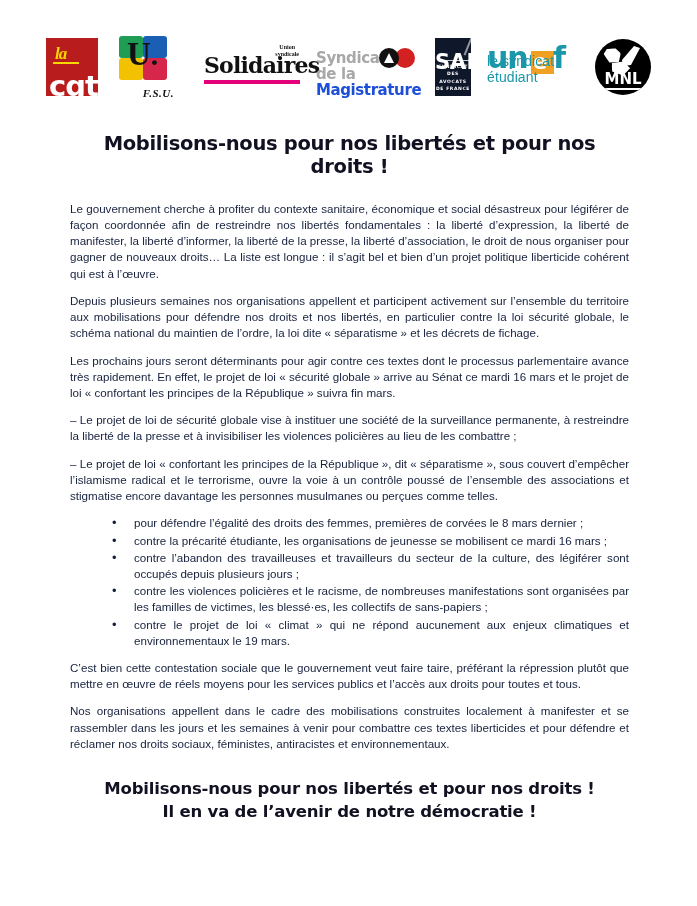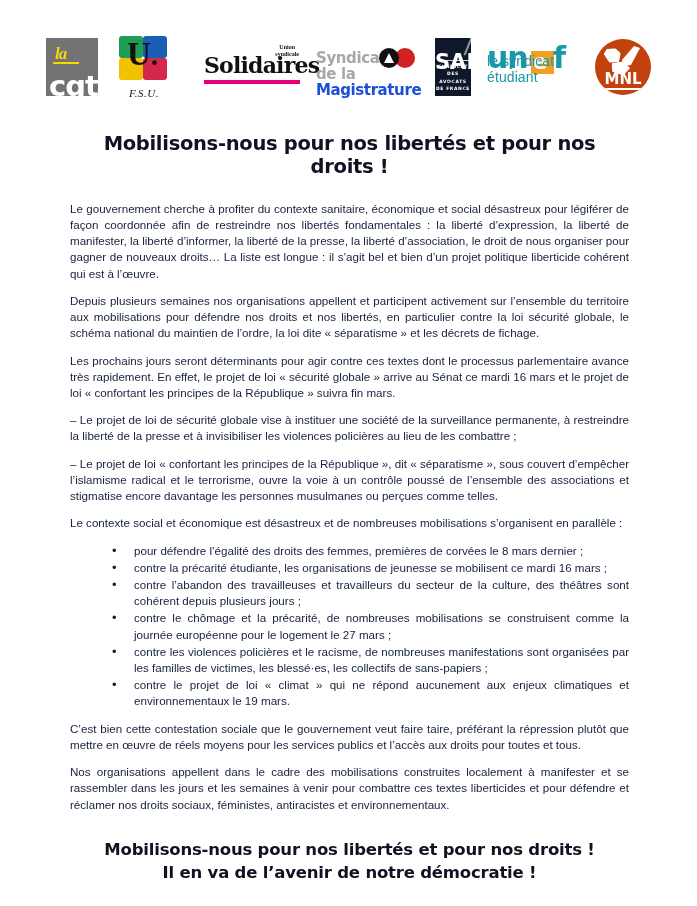--- a/index.html
+++ b/index.html
@@ -34,21 +34,21 @@
     flex-direction: column;
     align-items: center;
     justify-content: center;
     position: relative;
   }
 
   
   .logo-cgt {
     width: 52px;
     height: 58px;
-    background: #737373;
+    background: #b91c1c;
     position: relative;
     overflow: hidden;
     padding-left: 24px;
   }
   .cgt-la {
     position: absolute;
     top: 7px;
     left: 9px;
     font-family: "Liberation Serif", serif;
     font-style: italic;
@@ -109,24 +109,24 @@
     font-size: 33px;
     color: #111111;
     line-height: 1;
   }
   .fsu-u span { font-size: 30px; }
   .fsu-label {
     position: absolute;
     bottom: -1px;
     left: 0;
     width: 100%;
-    text-align: center;
+    text-align: right;
     font-family: "Liberation Serif", serif;
     font-style: italic;
-    font-weight: normal;
+    font-weight: bold;
     font-size: 11px;
     color: #111111;
     letter-spacing: 0.5px;
   }
 
   
   .logo-solidaires {
     width: 96px;
     height: 46px;
     position: relative;
@@ -306,21 +306,21 @@
     font-size: 14px;
     color: #1a97a8;
     letter-spacing: 0.1px;
   }
 
   
   .logo-mnl {
     width: 56px;
     height: 56px;
     border-radius: 50%;
-    background: #c2410c;
+    background: #000000;
     position: relative;
     overflow: hidden;
   }
   .mnl-shape1 {
     position: absolute;
     top: 9px; left: 9px;
     width: 17px; height: 15px;
     background: #ffffff;
     transform: rotate(-10deg);
     clip-path: polygon(0 30%, 25% 0, 75% 8%, 100% 45%, 80% 100%, 25% 92%);
@@ -499,27 +499,25 @@
 
 <div class="doc">
 
   <h1 class="headline">Mobilisons-nous pour nos libertés et pour nos droits !</h1>
 
   <p class="para">Le gouvernement cherche à profiter du contexte sanitaire, économique et social désastreux pour légiférer de façon coordonnée afin de restreindre nos libertés fondamentales : la liberté d’expression, la liberté de manifester, la liberté d’informer, la liberté de la presse, la liberté d’association, le droit de nous organiser pour gagner de nouveaux droits… La liste est longue : il s’agit bel et bien d’un projet politique liberticide cohérent qui est à l’œuvre.</p>
   <p class="para">Depuis plusieurs semaines nos organisations appellent et participent activement sur l’ensemble du territoire aux mobilisations pour défendre nos droits et nos libertés, en particulier contre la loi sécurité globale, le schéma national du maintien de l’ordre, la loi dite « séparatisme » et les décrets de fichage.</p>
   <p class="para">Les prochains jours seront déterminants pour agir contre ces textes dont le processus parlementaire avance très rapidement. En effet, le projet de loi « sécurité globale » arrive au Sénat ce mardi 16 mars et le projet de loi « confortant les principes de la République » suivra fin mars.</p>
   <p class="para">– Le projet de loi de sécurité globale vise à instituer une société de la surveillance permanente, à restreindre la liberté de la presse et à invisibiliser les violences policières au lieu de les combattre ;</p>
   <p class="para">– Le projet de loi « confortant les principes de la République », dit « séparatisme », sous couvert d’empêcher l’islamisme radical et le terrorisme, ouvre la voie à un contrôle poussé de l’ensemble des associations et stigmatise encore davantage les personnes musulmanes ou perçues comme telles.</p>
-  <p class="para">Le contexte social et économique est désastreux et de nombreuses mobilisations s’organisent en parallèle :</p>
 
   <ul class="bullets">
     <li>pour défendre l’égalité des droits des femmes, premières de corvées le 8 mars dernier ;</li>
     <li>contre la précarité étudiante, les organisations de jeunesse se mobilisent ce mardi 16 mars ;</li>
-    <li>contre l’abandon des travailleuses et travailleurs du secteur de la culture, des théâtres sont cohérent depuis plusieurs jours ;</li>
-    <li>contre le chômage et la précarité, de nombreuses mobilisations se construisent comme la journée européenne pour le logement le 27 mars ;</li>
+    <li>contre l’abandon des travailleuses et travailleurs du secteur de la culture, des légiférer sont occupés depuis plusieurs jours ;</li>
     <li>contre les violences policières et le racisme, de nombreuses manifestations sont organisées par les familles de victimes, les blessé·es, les collectifs de sans-papiers ;</li>
     <li>contre le projet de loi « climat » qui ne répond aucunement aux enjeux climatiques et environnementaux le 19 mars.</li>
   </ul>
 
   <p class="para">C’est bien cette contestation sociale que le gouvernement veut faire taire, préférant la répression plutôt que mettre en œuvre de réels moyens pour les services publics et l’accès aux droits pour toutes et tous.</p>
   <p class="para">Nos organisations appellent dans le cadre des mobilisations construites localement à manifester et se rassembler dans les jours et les semaines à venir pour combattre ces textes liberticides et pour défendre et réclamer nos droits sociaux, féministes, antiracistes et environnementaux.</p>
 
   <div class="conclusion">
     <div>Mobilisons-nous pour nos libertés et pour nos droits !</div>
     <div>Il en va de l’avenir de notre démocratie !</div>

